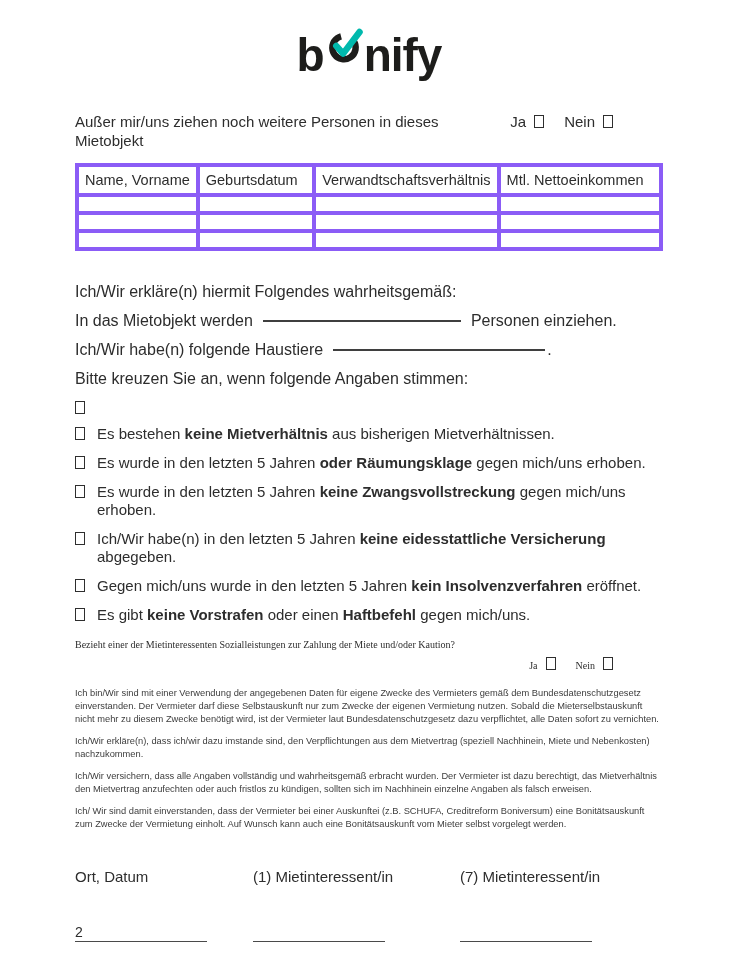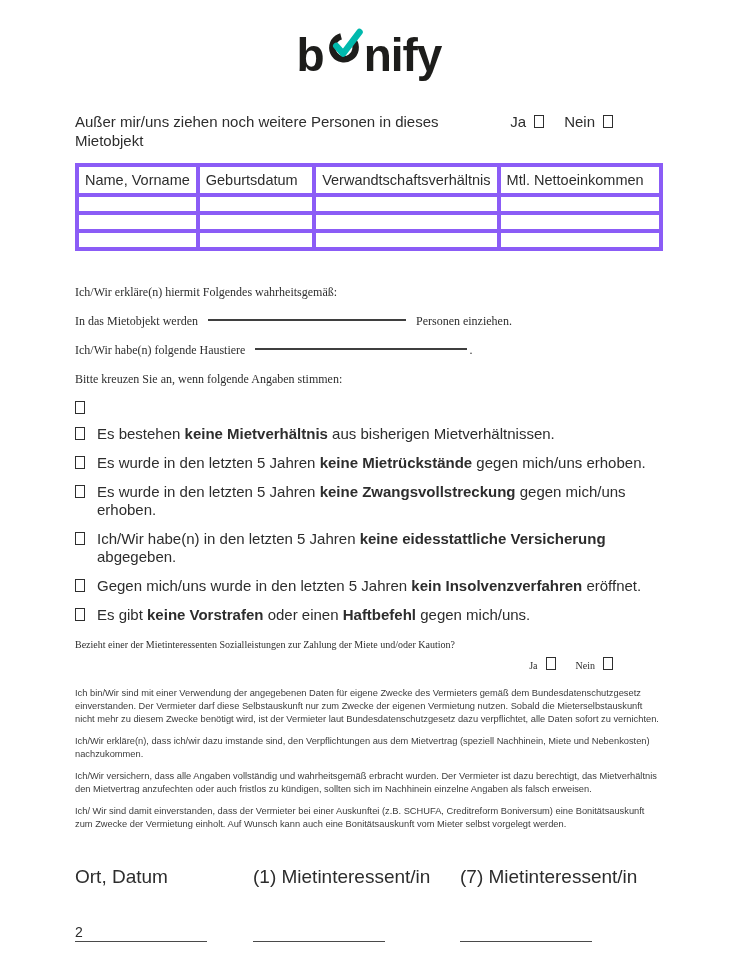--- a/index.html
+++ b/index.html
@@ -45,21 +45,21 @@
   .persons-table th {
     font-weight: 400; text-align: left; padding: 5px 6px; height: 30px;
     white-space: nowrap;
   }
   .persons-table td { height: 18px; }
   .col-1 { width: 19%; } .col-2 { width: 21%; }
   .col-3 { width: 31%; } .col-4 { width: 29%; }
 
   
   .statements { margin-top: 32px; }
-  .statement { font-size: 12px; line-height: 18px; margin-bottom: 11px; font-family: Liberation Serif, serif; }
+  .statement { font-size: 16px; line-height: 18px; margin-bottom: 11px; }
   .blank {
     display: inline-block; border-bottom: 2px solid #3f3f3f;
     height: 2px; vertical-align: 4px; margin: 0 10px;
   }
   .blank-movein { width: 198px; }
   .blank-pets { width: 212px; margin-right: 2px; }
 
   
   .cb-list { margin-top: 6px; }
   .cb-row {
@@ -77,21 +77,21 @@
   .social-yn .checkbox:last-child { margin-right: 0; }
 
   
   .legal { margin-top: 12px; }
   .legal p {
     font-size: 9.3px; line-height: 1.4; color: #3c3c3c; margin-bottom: 9px;
   }
 
   
   .sig-labels {
-    margin-top: 36px; display: flex; font-size: 19px; line-height: 19px;
+    margin-top: 36px; display: flex; font-size: 15px; line-height: 19px;
   }
   .sig-lines { margin-top: 42px; display: flex; }
   .sig-col1 { width: 178px; flex: 0 0 auto; }
   .sig-col2 { width: 207px; flex: 0 0 auto; }
   .sig-col3 { flex: 1 1 auto; }
   .sig-line {
     display: inline-block; width: 132px; border-bottom: 1.6px solid #4a4a4a;
     height: 2px;
   }
 
@@ -163,21 +163,21 @@
         <span class="checkbox"></span>
       </div>
 
       <div class="cb-row">
         <span class="checkbox"></span>
         <span class="cb-text"><span>Es bestehen </span><b>keine Mietverhältnis</b><span> aus bisherigen Mietverhältnissen.</span></span>
       </div>
 
       <div class="cb-row">
         <span class="checkbox"></span>
-        <span class="cb-text"><span>Es wurde in den letzten 5 Jahren </span><b>keine Mietrückstände</b><span> gegen mich/uns erhoben.</span></span>
+        <span class="cb-text"><span>Es wurde in den letzten 5 Jahren </span><b>oder Räumungsklage</b><span> gegen mich/uns erhoben.</span></span>
       </div>
 
       <div class="cb-row">
         <span class="checkbox"></span>
         <span class="cb-text"><span>Es wurde in den letzten 5 Jahren </span><b>keine Zwangsvollstreckung</b><span> gegen mich/uns erhoben.</span></span>
       </div>
 
       <div class="cb-row">
         <span class="checkbox"></span>
         <span class="cb-text"><span>Ich/Wir habe(n) in den letzten 5 Jahren </span><b>keine eidesstattliche Versicherung</b><span> abgegeben.</span></span>

